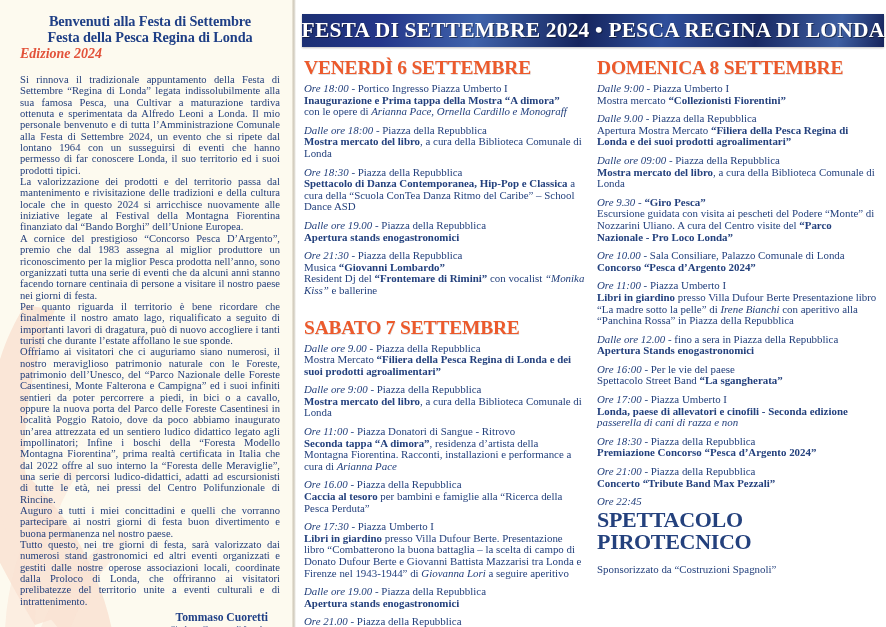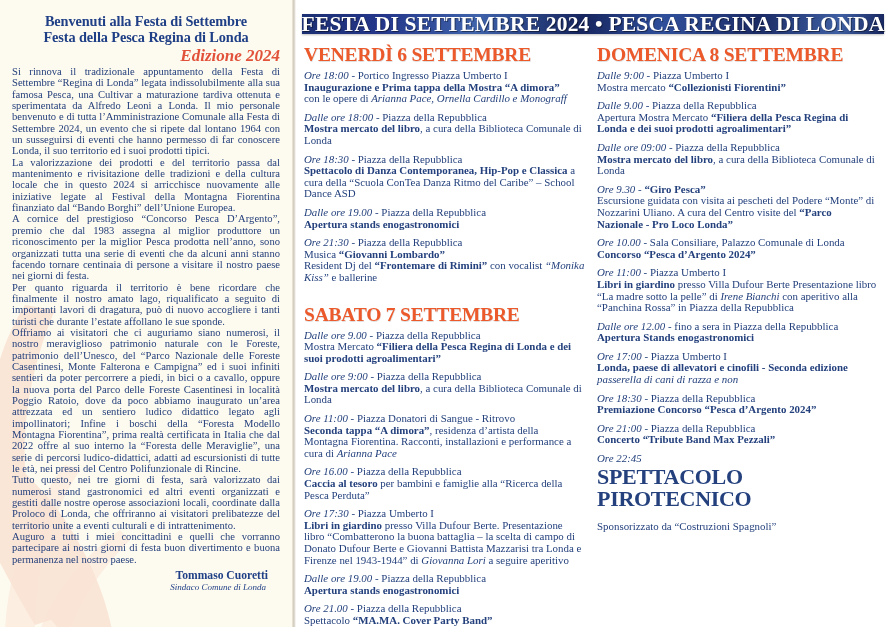--- a/index.html
+++ b/index.html
@@ -10,44 +10,44 @@
     overflow:hidden;
   }
   .poster{position:relative;width:886px;height:627px;display:flex;background:#fdfbf2;}
 
   
   .left-panel{
     position:relative;
     width:292px;height:627px;
     background:#fdfaef;
     box-sizing:border-box;
-    padding:14px 12px 6px 12px;
+    padding:14px 12px 6px 20px;
     overflow:hidden;
   }
   .left-watermark{
     position:absolute;left:-70px;top:170px;width:300px;height:460px;
     pointer-events:none;opacity:.55;
   }
   .left-content{position:relative;z-index:2;}
   .welcome-title{
     text-align:center;
     color:#1f3f86;
     font-weight:bold;
     font-size:14.3px;
     line-height:15.5px;
     letter-spacing:-0.1px;
   }
   .welcome-edition{
-    text-align:right;
+    text-align:left;
     color:#e2523a;
     font-weight:bold;
     font-style:italic;
-    font-size:17px;
+    font-size:14px;
     margin-top:1px;
-    margin-bottom:0;
+    margin-bottom:12px;
   }
   .mayor-text p{
     margin:0;
     color:#25407c;
     font-size:10.6px;
     line-height:11.35px;
     text-align:justify;
     text-justify:inter-word;
     hyphens:auto;
   }
@@ -72,21 +72,21 @@
     position:relative;
     width:590px;height:627px;
     background:#ffffff;
     box-sizing:border-box;
     padding:0;
     overflow:hidden;
   }
   .banner{
     position:relative;
     margin:14px 2px 0 6px;
-    height:20px;
+    height:33px;
     background:linear-gradient(100deg,#1b2f72 0%,#24368a 14%,#3f63ab 30%,#16255e 48%,#2f4f9b 62%,#1a2a64 78%,#3e5fa2 92%,#16245c 100%);
     display:flex;align-items:center;justify-content:center;
     box-shadow:0 1px 2px rgba(0,0,0,.25);
   }
   .banner-title{
     color:#ffffff;
     font-weight:bold;
     font-size:21.5px;
     letter-spacing:0.2px;
     white-space:nowrap;
@@ -139,22 +139,22 @@
       <div class="welcome-title">Benvenuti alla Festa di Settembre</div>
       <div class="welcome-title">Festa della Pesca Regina di Londa</div>
       <div class="welcome-edition">Edizione 2024</div>
 
       <div class="mayor-text" id="mayor-text">
           <p>Si rinnova il tradizionale appuntamento della Festa di Settembre “Regina di Londa” legata indissolubilmente alla sua famosa Pesca, una Cultivar a maturazione tardiva ottenuta e sperimentata da Alfredo Leoni a Londa. Il mio personale benvenuto e di tutta l’Amministrazione Comunale alla Festa di Settembre 2024, un evento che si ripete dal lontano 1964 con un susseguirsi di eventi che hanno permesso di far conoscere Londa, il suo territorio ed i suoi prodotti tipici.</p>
           <p>La valorizzazione dei prodotti e del territorio passa dal mantenimento e rivisitazione delle tradizioni e della cultura locale che in questo 2024 si arricchisce nuovamente alle iniziative legate al Festival della Montagna Fiorentina finanziato dal “Bando Borghi” dell’Unione Europea.</p>
           <p>A cornice del prestigioso “Concorso Pesca D’Argento”, premio che dal 1983 assegna al miglior produttore un riconoscimento per la miglior Pesca prodotta nell’anno, sono organizzati tutta una serie di eventi che da alcuni anni stanno facendo tornare centinaia di persone a visitare il nostro paese nei giorni di festa.</p>
           <p>Per quanto riguarda il territorio è bene ricordare che finalmente il nostro amato lago, riqualificato a seguito di importanti lavori di dragatura, può di nuovo accogliere i tanti turisti che durante l’estate affollano le sue sponde.</p>
           <p>Offriamo ai visitatori che ci auguriamo siano numerosi, il nostro meraviglioso patrimonio naturale con le Foreste, patrimonio dell’Unesco, del “Parco Nazionale delle Foreste Casentinesi, Monte Falterona e Campigna” ed i suoi infiniti sentieri da poter percorrere a piedi, in bici o a cavallo, oppure la nuova porta del Parco delle Foreste Casentinesi in località Poggio Ratoio, dove da poco abbiamo inaugurato un’area attrezzata ed un sentiero ludico didattico legato agli impollinatori; Infine i boschi della “Foresta Modello Montagna Fiorentina”, prima realtà certificata in Italia che dal 2022 offre al suo interno la “Foresta delle Meraviglie”, una serie di percorsi ludico-didattici, adatti ad escursionisti di tutte le età, nei pressi del Centro Polifunzionale di Rincine.</p>
+          <p>Auguro a tutti i miei concittadini e quelli che vorranno partecipare ai nostri giorni di festa buon divertimento e buona permanenza nel nostro paese.</p>
           <p>Tutto questo, nei tre giorni di festa, sarà valorizzato dai numerosi stand gastronomici ed altri eventi organizzati e gestiti dalle nostre operose associazioni locali, coordinate dalla Proloco di Londa, che offriranno ai visitatori prelibatezze del territorio unite a eventi culturali e di intrattenimento.</p>
-          <p>Auguro a tutti i miei concittadini e quelli che vorranno partecipare ai nostri giorni di festa buon divertimento e buona permanenza nel nostro paese.</p>
         </div>
 
       <div class="sign-name">Tommaso Cuoretti</div>
       <div class="sign-role">Sindaco Comune di Londa</div>
     </div>
   </div>
 
   <div class="vdivider"></div>
 
   <div class="right-panel">
@@ -182,20 +182,21 @@
         </div>
       <div class="col right" id="col-right">
           <div class="day-title">DOMENICA 8 SETTEMBRE</div>
           <div class="event"><span class="t">Dalle 9:00</span><span> - Piazza Umberto I</span><br><span>Mostra mercato </span><b>“Collezionisti Fiorentini”</b></div>
           <div class="event"><span class="t">Dalle 9.00</span><span> - Piazza della Repubblica</span><br><span>Apertura Mostra Mercato </span><b>“Filiera della Pesca Regina di Londa e dei suoi prodotti agroalimentari”</b></div>
           <div class="event"><span class="t">Dalle ore 09:00</span><span> - Piazza della Repubblica</span><br><b>Mostra mercato del libro</b><span>, a cura della Biblioteca Comunale di Londa</span></div>
           <div class="event"><span class="t">Ore 9.30</span><span> - <b>“Giro Pesca”</b></span><br><span>Escursione guidata con visita ai pescheti del Podere “Monte” di Nozzarini Uliano. A cura del Centro visite del </span><b>“Parco Nazionale - Pro Loco Londa”</b></div>
           <div class="event"><span class="t">Ore 10.00</span><span> - Sala Consiliare, Palazzo Comunale di Londa</span><br><b>Concorso “Pesca d’Argento 2024”</b></div>
           <div class="event"><span class="t">Ore 11:00</span><span> - Piazza Umberto I</span><br><b>Libri in giardino</b><span> presso Villa Dufour Berte Presentazione libro “La madre sotto la pelle” di </span><i>Irene Bianchi</i><span> con aperitivo alla “Panchina Rossa” in Piazza della Repubblica</span></div>
           <div class="event"><span class="t">Dalle ore 12.00</span><span> - fino a sera in Piazza della Repubblica</span><br><b>Apertura Stands enogastronomici</b></div>
+          <div class="event"><span class="t">Ore 16:00</span><span> - Per le vie del paese</span><br><span>Spettacolo Street Band </span><b>“La sgangherata”</b></div>
           <div class="event"><span class="t">Ore 17:00</span><span> - Piazza Umberto I</span><br><b>Londa, paese di allevatori e cinofili - Seconda edizione</b><i> passerella di cani di razza e non</i></div>
           <div class="event"><span class="t">Ore 18:30</span><span> - Piazza della Repubblica</span><br><b>Premiazione Concorso “Pesca d’Argento 2024”</b></div>
           <div class="event"><span class="t">Ore 21:00</span><span> - Piazza della Repubblica</span><br><b>Concerto “Tribute Band Max Pezzali”</b></div>
           <div class="event"><span class="t">Ore 22:45</span><br><span class="big">SPETTACOLO PIROTECNICO</span><br><span>Sponsorizzato da “Costruzioni Spagnoli”</span></div>
         </div>
     </div>
 
   </div>
 </div>
 

